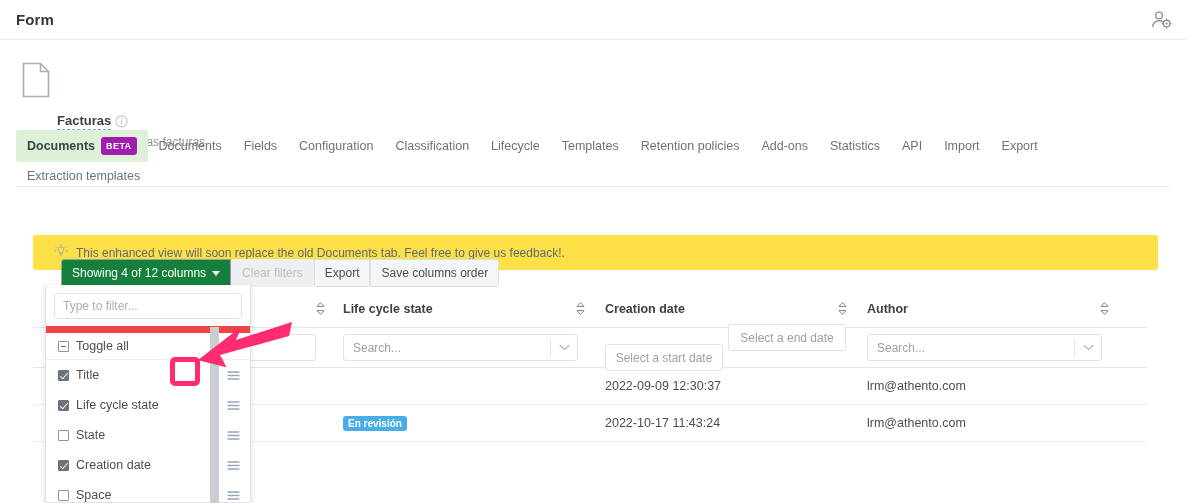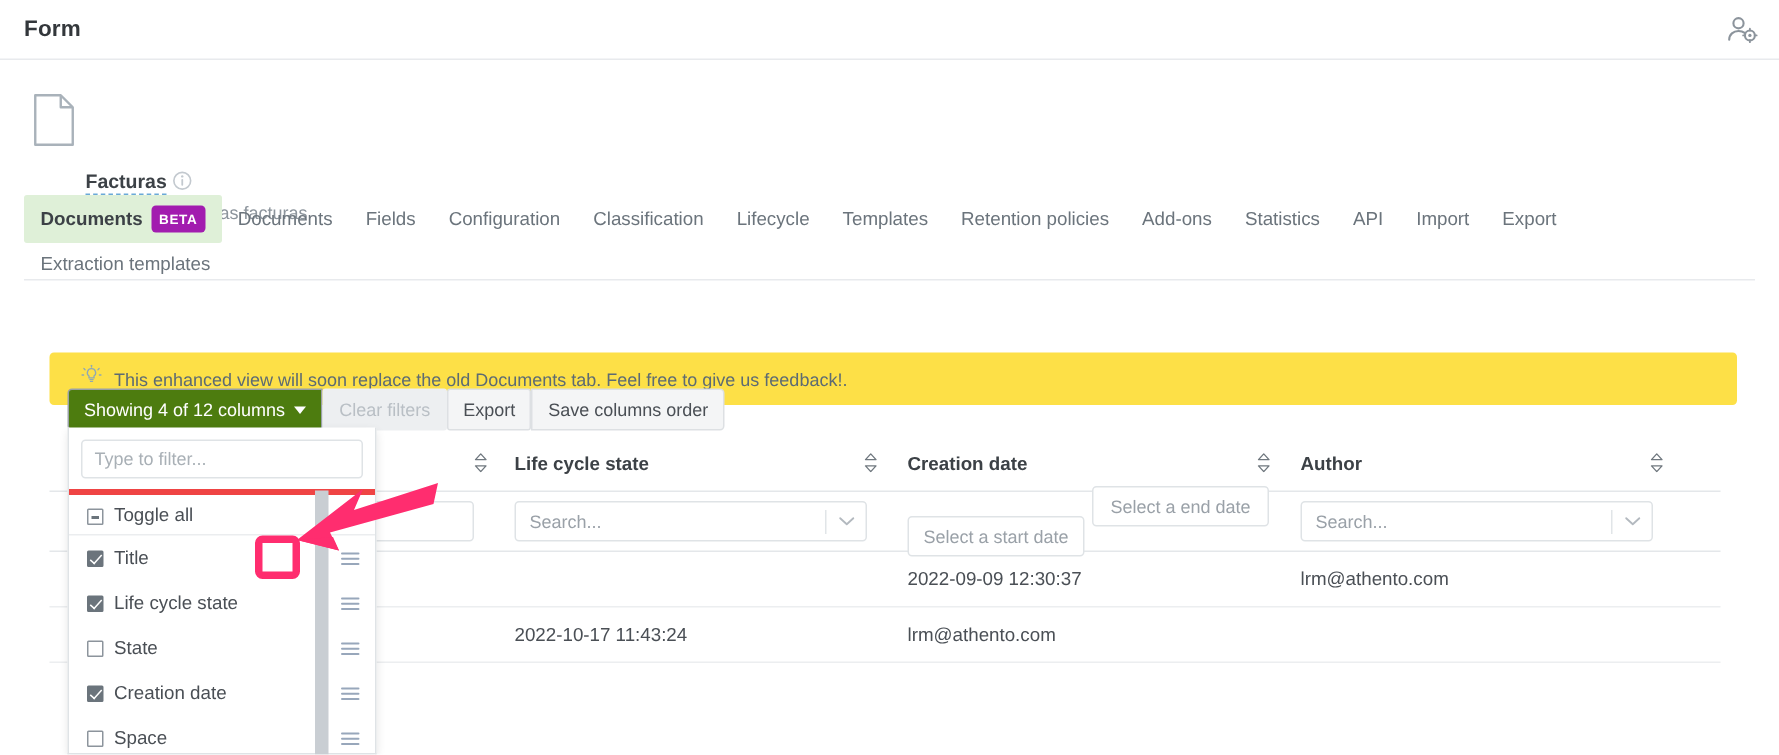--- a/index.html
+++ b/index.html
@@ -74,22 +74,22 @@
   .banner-text { font-size:12px; color:#5d6b73; }
 
   
   .toolbar { position:absolute; left:45px; top:259px; display:flex; }
   .btn {
     font-size:12px; padding:6px 10px; border:1px solid transparent;
     background:#fff; color:#4a4f55; cursor:pointer; line-height:14px;
     border-radius:2px; white-space:nowrap;
   }
   .btn-columns {
-    background:#4d7c0f; color:#fff; border-color:#9aa1a8;
-    border-radius:3px 0 0 3px; display:flex; align-items:center; gap:6px;
+    background:#15803d; color:#fff; border-color:#9aa1a8;
+    border-radius:3px 0 0 3px; display:flex; align-items:center; gap:6px;margin-left:16px;
   }
   .caret { width:0;height:0;border-left:4px solid transparent;border-right:4px solid transparent;border-top:5px solid #fff; }
   .btn-clear { color:#b9bfc5; background:#edeff1; border-color:#edeff1; }
   .btn-export, .btn-save { background:#f4f5f6; border-color:#dde0e3; }
   .btn-save { border-radius:0 3px 3px 0; }
 
   
   .table { position:absolute; left:33px; top:292px; width:1114px; }
   .thead {
     display:flex; height:36px; align-items:flex-start;
@@ -131,23 +131,23 @@
     box-shadow:0 2px 6px rgba(0,0,0,.12); z-index:30;
   }
   .dd-filter-wrap { padding:8px 8px 7px 8px; }
   .dd-filter {
     width:100%; height:26px; border:1px solid #dfe3e6; border-radius:3px;
     font-size:12px; color:#9aa1a8; padding:0 8px;
     font-family:"Liberation Sans", sans-serif; outline:none; background:#fff;
   }
   .dd-filter::placeholder { color:#a9b0b6; }
   .dd-toggle-all {
-    display:flex; align-items:flex-end; gap:7px;
+    display:flex; align-items:center; gap:7px;
     padding:6px 0 6px 12px; font-size:12.5px; color:#4a4f55;
-    border-top:4px solid #ef4444; border-bottom:1px solid #ebedef;
+    border-top:7px solid #ef4444; border-bottom:1px solid #ebedef;
     cursor:pointer;
   }
   .dd-item {
     display:flex; align-items:center; height:30px;
     padding-left:12px; padding-right:10px; font-size:12.5px; color:#4a4f55;
     cursor:pointer; position:relative;
   }
   .dd-item .lbl { margin-left:7px; flex:1; }
   .cb { width:11px; height:11px; border:1px solid #8c949c; border-radius:1px; background:#fff; position:relative; flex:none; }
   .cb.checked { background:#6b747c; border-color:#6b747c; }
@@ -349,20 +349,21 @@
 
     <div id="tbody">
         <div class="trow">
           <div class="tcell col-title"></div>
           <div class="tcell col-life"></div>
           <div class="tcell col-created">2022-09-09 12:30:37</div>
           <div class="tcell col-author">lrm@athento.com</div>
         </div>
         <div class="trow">
           <div class="tcell col-title"></div>
+          <div class="tcell col-life"><span class="state-badge">En revisión</span></div>
           <div class="tcell col-created">2022-10-17 11:43:24</div>
           <div class="tcell col-author">lrm@athento.com</div>
         </div>
       </div>
   </div>
 
   <div class="dropdown">
     <div class="dd-filter-wrap">
       <input class="dd-filter" type="text" placeholder="Type to filter..." style="">
     </div>

